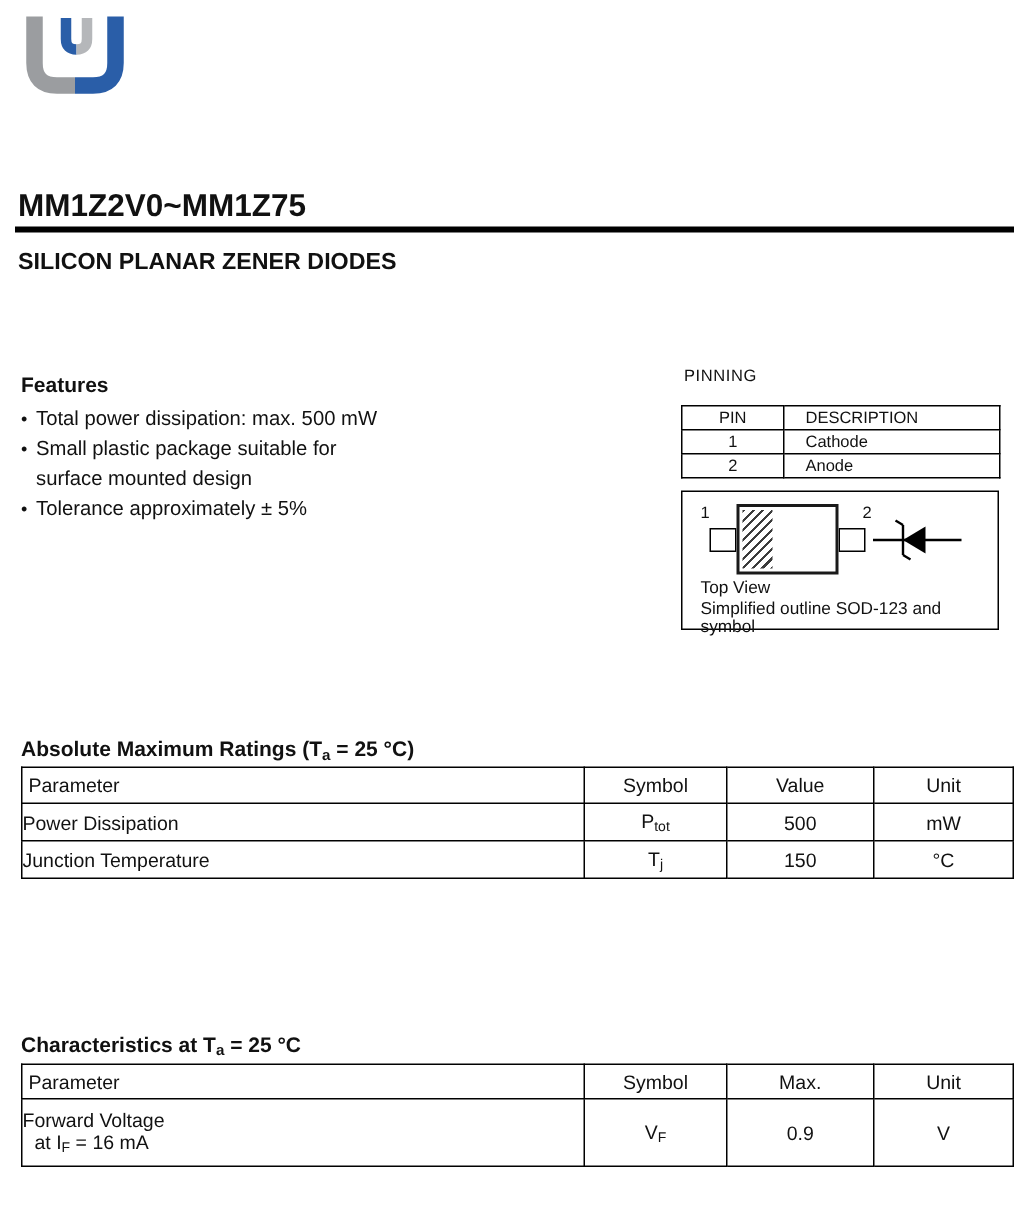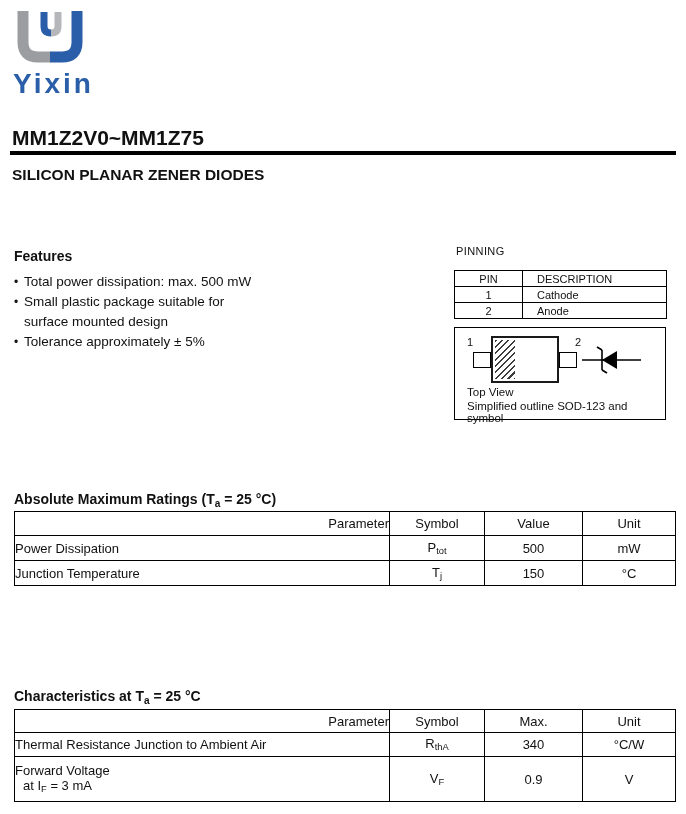--- a/index.html
+++ b/index.html
@@ -15,21 +15,21 @@
     color:#2a5ea8; letter-spacing:3px; }
 
   
   .part-range { position:absolute; left:12px; top:126px; font-size:21px; font-weight:bold; }
   .title-rule { position:absolute; left:10px; top:151px; width:666px; height:4px; background:#000; }
   .doc-subtitle { position:absolute; left:12px; top:166px; font-size:15.5px; font-weight:bold; }
 
   
   .features-heading { position:absolute; left:14px; top:248px; font-size:14px; font-weight:bold; }
   .features-list { position:absolute; left:14px; top:270px; font-size:13.5px; }
-  .feature-line { height:20px; line-height:24px; white-space:nowrap; }
+  .feature-line { height:20px; line-height:18px; white-space:nowrap; }
   .bullet { display:inline-block; width:10px; font-size:12px; }
 
   
   .pinning-label { position:absolute; left:456px; top:245px; font-size:11px; letter-spacing:0.4px; }
   table { border-collapse:collapse; table-layout:fixed; }
   td, th { border:1px solid #000; font-weight:normal; font-size:13px; }
   .pin-table { position:absolute; left:454px; top:270px; width:212px; }
   .pin-table td, .pin-table th { font-size:11px; height:16px; }
   .pin-col-pin { width:68px; text-align:center; }
   .pin-col-desc { width:144px; text-align:left; padding-left:14px; }
@@ -53,42 +53,41 @@
   .sec-heading { position:absolute; left:14px; font-size:14px; font-weight:bold; }
   .sub { font-size:0.72em; vertical-align:-0.25em; }
 
   
   .spec-table { position:absolute; left:14px; width:661px; }
   .spec-table th { text-align:center; font-size:13px; }
   .col-param { width:375px; text-align:left; padding-left:0; }
   .col-sym { width:95px; text-align:center; }
   .col-val { width:98px; text-align:center; }
   .col-unit { width:93px; text-align:center; }
-  th.col-param { text-align:right; padding-left:9px; }
+  th.col-param { text-align:left; padding-left:4px; }
   .abs-table { top:511px; }
   .abs-table th { height:24px; }
   .abs-table td { height:25px; }
   .char-table { top:709px; }
   .char-table th { height:23px; }
   .char-row-1 td { height:24px; }
   .char-row-2 td { height:45px; }
   .param-line2 { display:block; margin-left:8px; }
 </style>
 </head>
 <body>
 
 <div class="page">
 
   <svg class="abs" style="left:8px; top:6px;" width="84" height="62" viewBox="0 0 84 62">
     <path d="M15 5 V36 Q15 51 30 51 H42" fill="none" stroke-width="11" stroke="#9b9da0"></path>
     <path d="M42 51 H54 Q69 51 69 36 V5" fill="none" stroke-width="11" stroke="#2a5ea8"></path>
     <path d="M36 6 V20 Q36 27 43 27" fill="none" stroke-width="7" stroke="#2a5ea8"></path>
     <path d="M43 27 Q50 27 50 20 V6" fill="none" stroke-width="7" stroke="#b5b7ba"></path>
   </svg>
-  <div class="brand-text">Yixin</div>
 
   <div class="part-range">MM1Z2V0~MM1Z75</div>
   <div class="title-rule"></div>
   <div class="doc-subtitle">SILICON PLANAR ZENER DIODES</div>
 
   <div class="features-heading">Features</div>
   <div class="features-list">
     <div class="feature-line"><span class="bullet">•</span><span>Total power dissipation: max. 500 mW</span></div>
     <div class="feature-line"><span class="bullet">•</span><span>Small plastic package suitable for</span></div>
     <div class="feature-line"><span class="bullet"></span><span>surface mounted design</span></div>
@@ -160,30 +159,24 @@
 
   <div class="sec-heading" style="top:688px;"><span>Characteristics at T</span><span class="sub">a</span><span> = 25 °C</span></div>
   <table class="spec-table char-table">
     <tbody>
         <tr>
       <th class="col-param">Parameter</th>
       <th class="col-sym">Symbol</th>
       <th class="col-val">Max.</th>
       <th class="col-unit">Unit</th>
     </tr>
-    <tr class="char-row-1">
-      <td class="col-param">Thermal Resistance Junction to Ambient Air</td>
-      <td class="col-sym"><span>R</span><span class="sub">thA</span></td>
-      <td class="col-val">340</td>
-      <td class="col-unit">°C/W</td>
-    </tr>
     <tr class="char-row-2">
       <td class="col-param">
         <span>Forward Voltage</span>
-        <span class="param-line2"><span>at I</span><span class="sub">F</span><span> = 3 mA</span></span>
+        <span class="param-line2"><span>at I</span><span class="sub">F</span><span> = 16 mA</span></span>
       </td>
       <td class="col-sym"><span>V</span><span class="sub">F</span></td>
       <td class="col-val">0.9</td>
       <td class="col-unit">V</td>
     </tr>
   </tbody>
     </table>
 
 </div>
 

